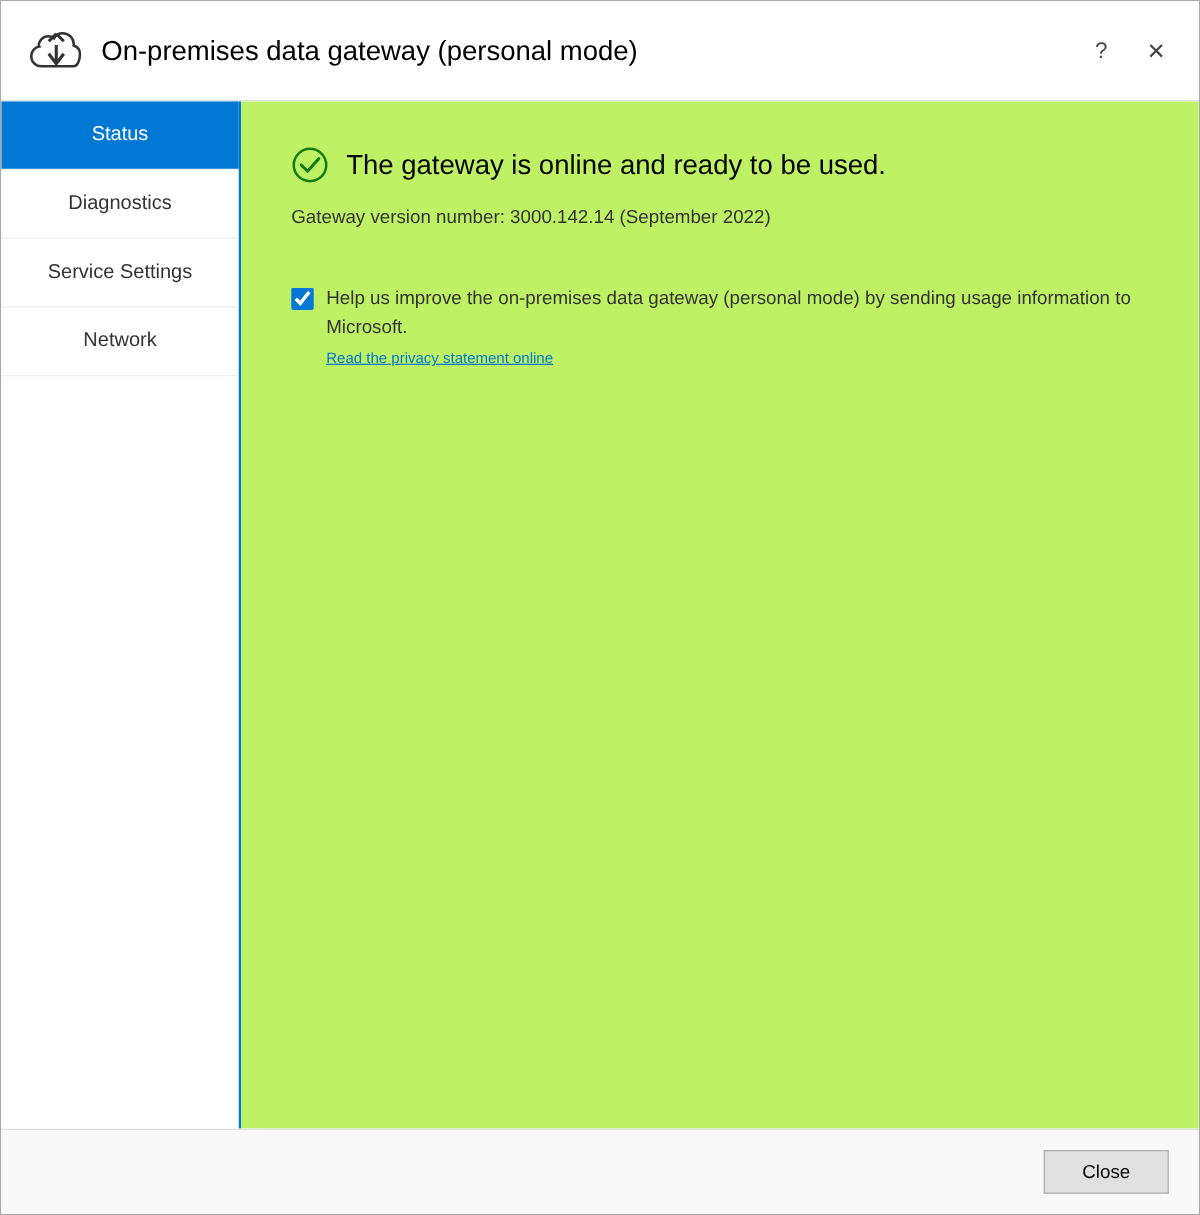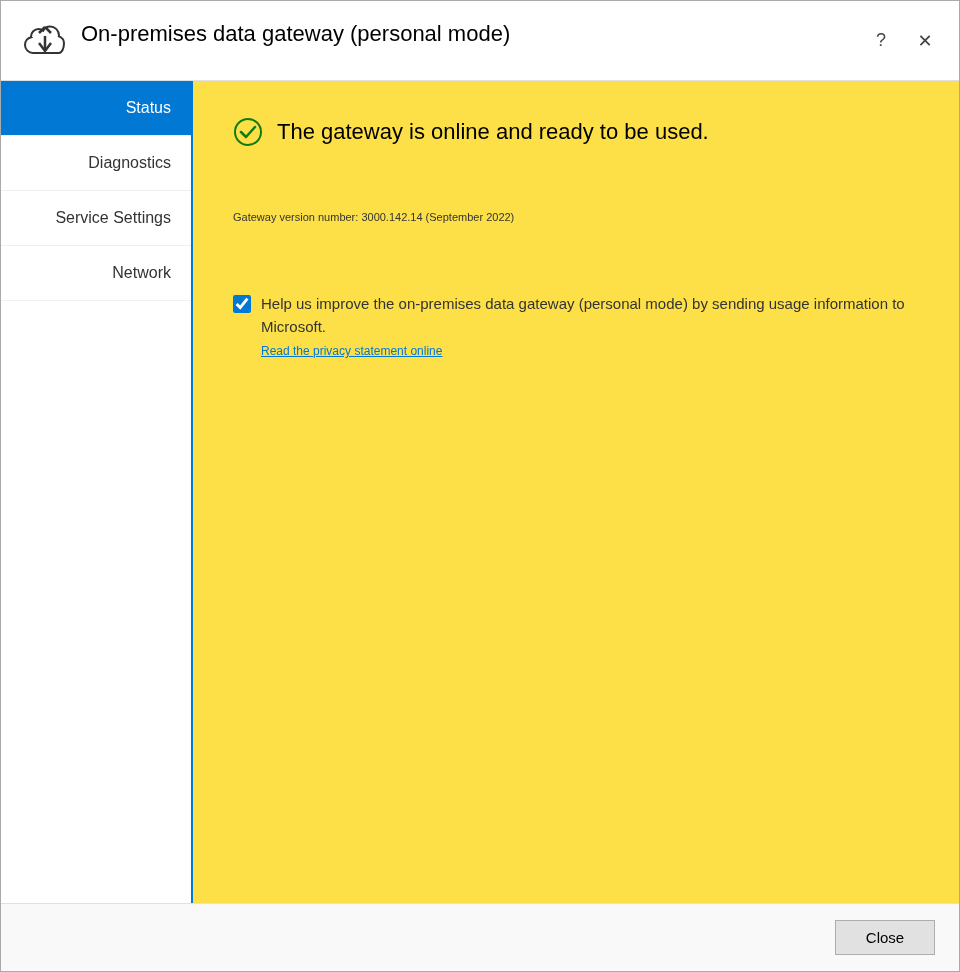--- a/index.html
+++ b/index.html
@@ -33,21 +33,21 @@
       align-items: center;
       justify-content: space-between;
       padding: 14px 16px 14px 20px;
       background: #ffffff;
       border-bottom: 1px solid #e0e0e0;
       min-height: 80px;
     }
 
     .title-left {
       display: flex;
-      align-items: flex-start;
+      align-items: center;
       gap: 12px;
     }
 
     .cloud-icon {
       width: 48px;
       height: 40px;
     }
 
     .title-text {
       font-size: 22px;
@@ -89,39 +89,38 @@
       flex-shrink: 0;
     }
 
     .nav-item {
       padding: 18px 20px;
       font-size: 16px;
       color: #333333;
       cursor: pointer;
       border: none;
       background: none;
-      text-align: right;
+      text-align: center;
       width: 100%;
       border-bottom: 1px solid #f0f0f0;
     }
 
     .nav-item.active {
       background: #0078d4;
       color: #ffffff;
       font-weight: 500;
     }
 
     .content-area {
       flex: 1;
       padding: 36px 40px;
-      background: #fde047;
+      background: #bef264;
       overflow-y: auto;
       display: flex;
       flex-direction: column;
-      gap: 46px;
     }
 
     .status-row {
       display: flex;
       align-items: center;
       gap: 14px;
       margin-bottom: 18px;
     }
 
     .status-icon {
@@ -130,23 +129,23 @@
       flex-shrink: 0;
     }
 
     .status-title {
       font-size: 22px;
       font-weight: 400;
       color: #000000;
     }
 
     .version-text {
-      font-size: 11px;
+      font-size: 15px;
       color: #333333;
-      margin-bottom: 24px;
+      margin-bottom: 46px;
       margin-left: 0;
     }
 
     .checkbox-section {
       display: flex;
       align-items: flex-start;
       gap: 10px;
       justify-content: flex-end;
     }
 

